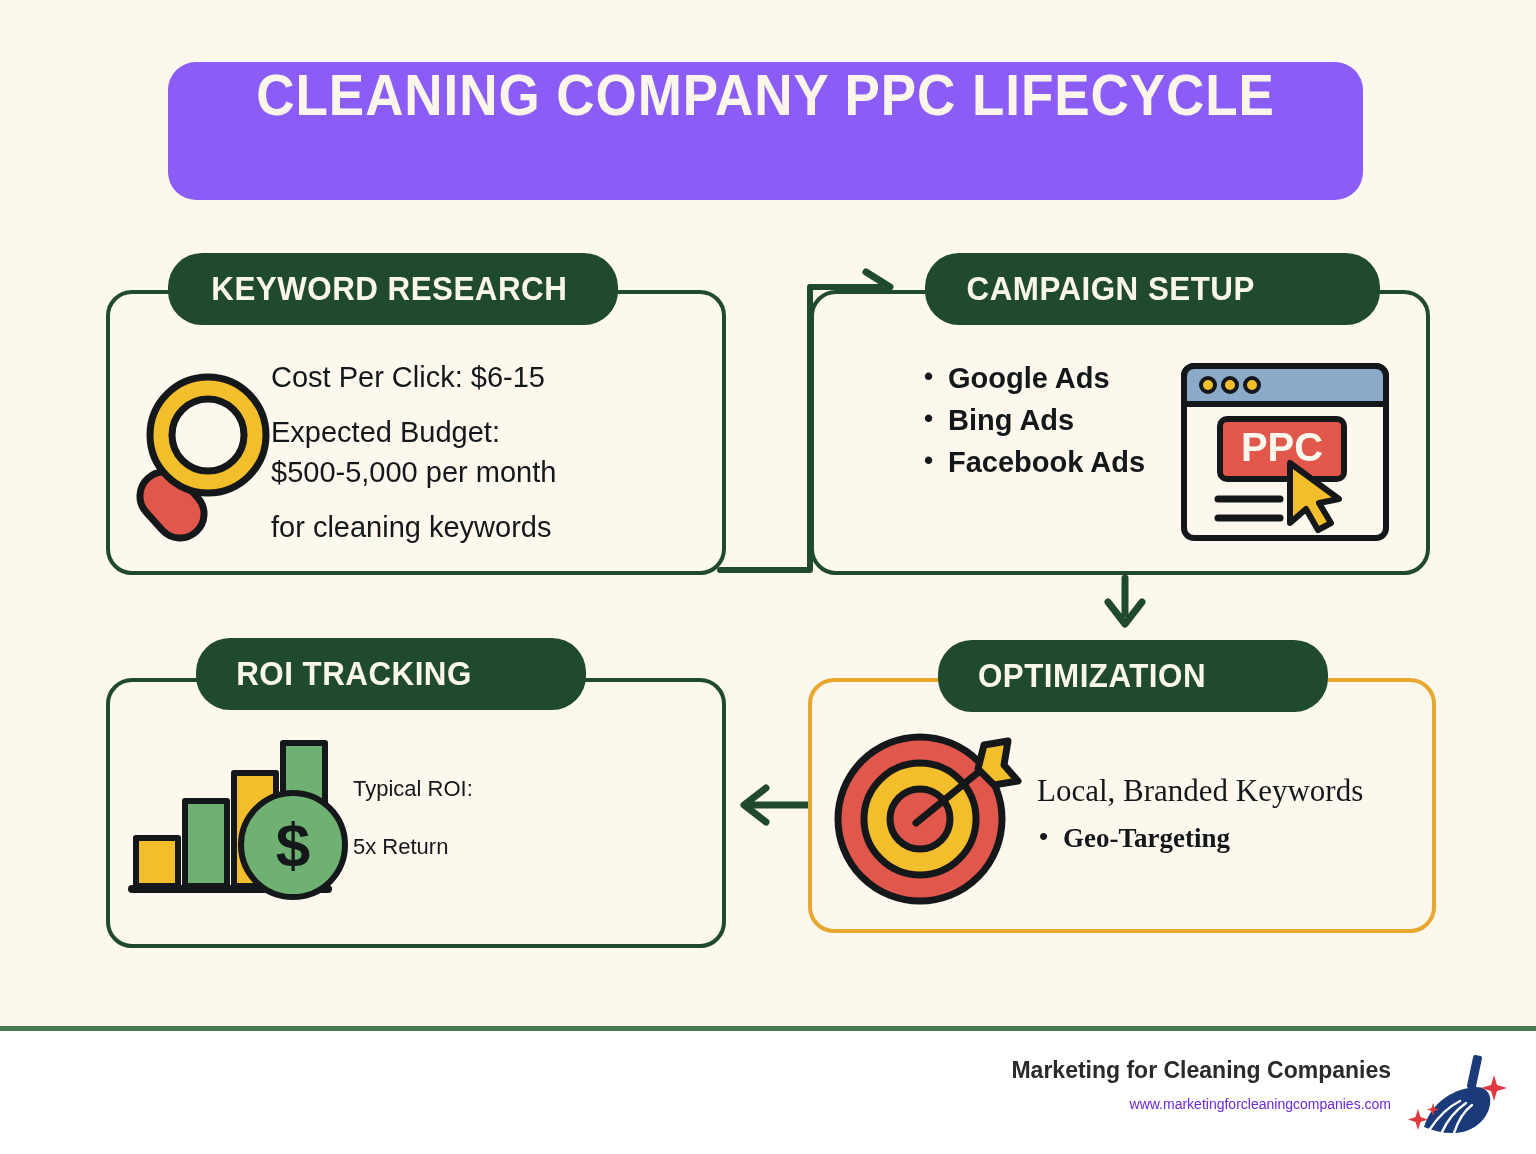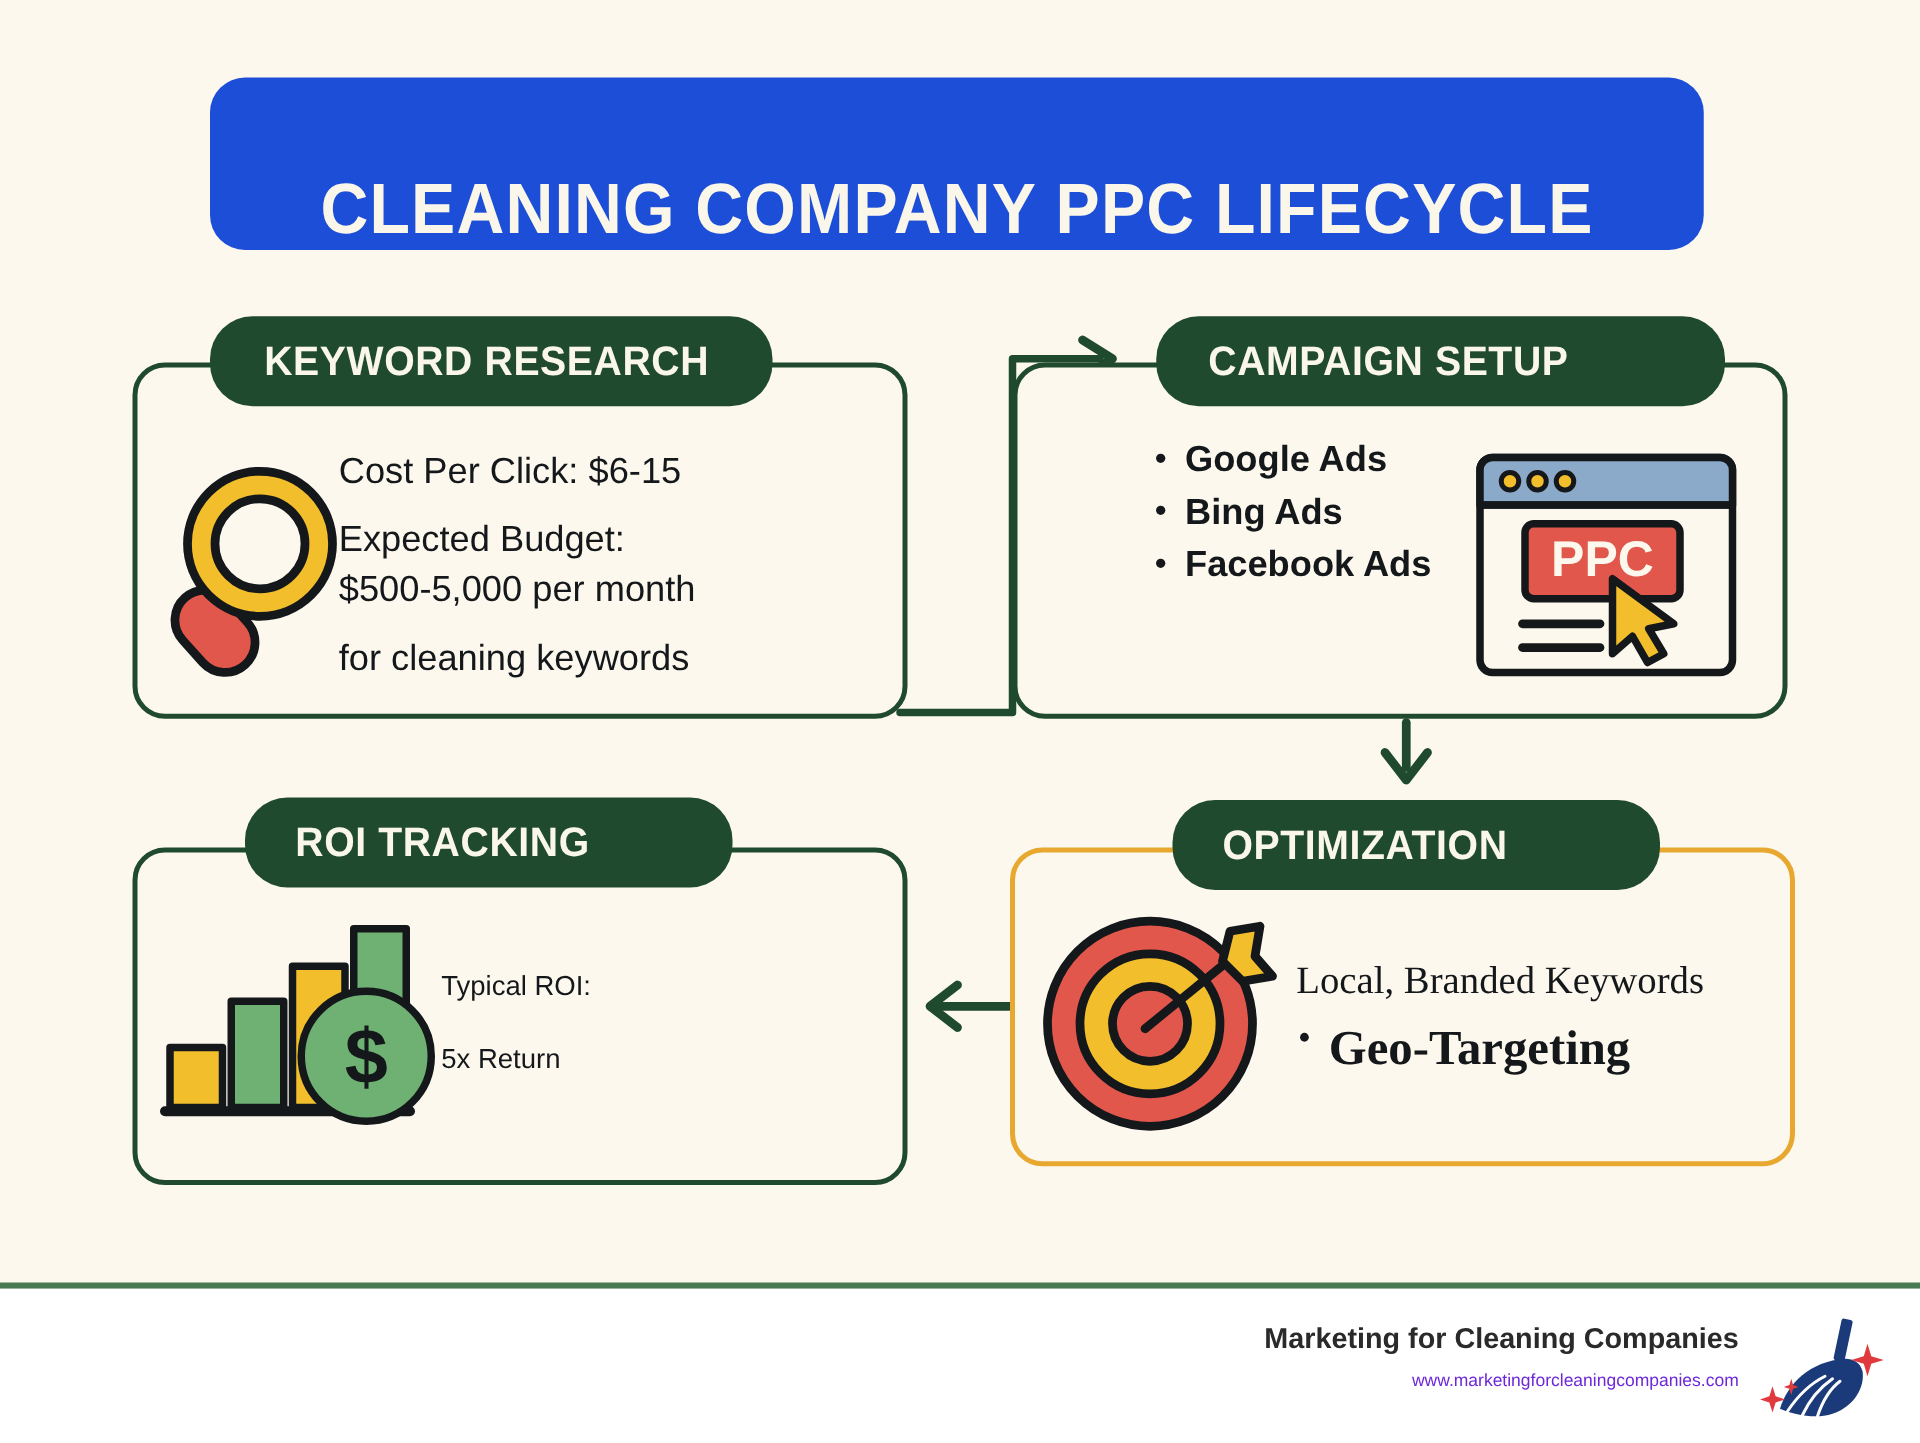--- a/index.html
+++ b/index.html
@@ -21,23 +21,23 @@
     background:#4A7A52;
   }
   .footer-area{
     position:absolute; left:0; top:1031px; width:1536px; height:123px;
     background:#ffffff;
   }
 
   
   .title-banner{
     position:absolute; left:168px; top:62px; width:1195px; height:138px;
-    background:#1d4ed8;
+    background:#8b5cf6;
     border-radius:28px;
-    display:flex; align-items:flex-end; justify-content:center;
+    display:flex; align-items:flex-start; justify-content:center;
   }
   .title-banner .txt{
     color:#FAF6E9;
     font-size:57px;
     font-weight:bold;
     letter-spacing:1px;
     font-stretch:condensed;
     transform:scaleX(0.93);
     white-space:nowrap;
   }
@@ -77,21 +77,21 @@
 
   .body-text{
     color:#15181A;
     font-size:29px;
     line-height:1.28;
     font-weight:500;
   }
   .body-text .line{ margin-bottom:18px; }
   .body-text .line:last-child{ margin-bottom:0; }
 
-  ul.platform-list{ list-style:none; }
+  ul.platform-list{ list-style:none; margin-top:10px; }
   ul.platform-list li{
     position:relative;
     padding-left:26px;
     font-size:29px;
     font-weight:bold;
     color:#15181A;
     margin-bottom:9px;
     white-space:nowrap;
   }
   ul.platform-list li:before{
@@ -223,21 +223,21 @@
           <ellipse cx="88" cy="88" rx="56" ry="56" fill="#F2BE2C"></ellipse>
           <ellipse cx="88" cy="88" rx="30" ry="30" fill="#E2574C"></ellipse>
           <line x1="84" y1="92" x2="160" y2="30" stroke-width="7" stroke-linecap="round"></line>
           <path d="M152 14 L176 10 L172 34 L186 50 L162 54 L146 38 Z" fill="#F2BE2C" stroke-linejoin="round"></path>
         </g>
       </svg>
 
       <div style="margin-left:10px;font-family:Liberation Serif, serif;">
         <div class="heading-txt" style="font-size:31px;">Local, Branded Keywords</div>
         <ul class="platform-list" style="margin-top:14px;">
-          <li style="font-size:39px;">Geo-Targeting</li>
+          <li style="font-size:27px;">Geo-Targeting</li>
         </ul>
       </div>
     </div>
 
   </div>
 
   <div class="divider"></div>
 
   <div class="footer-area">
     <div style="position:absolute; right:145px; top:26px; text-align:right;">

